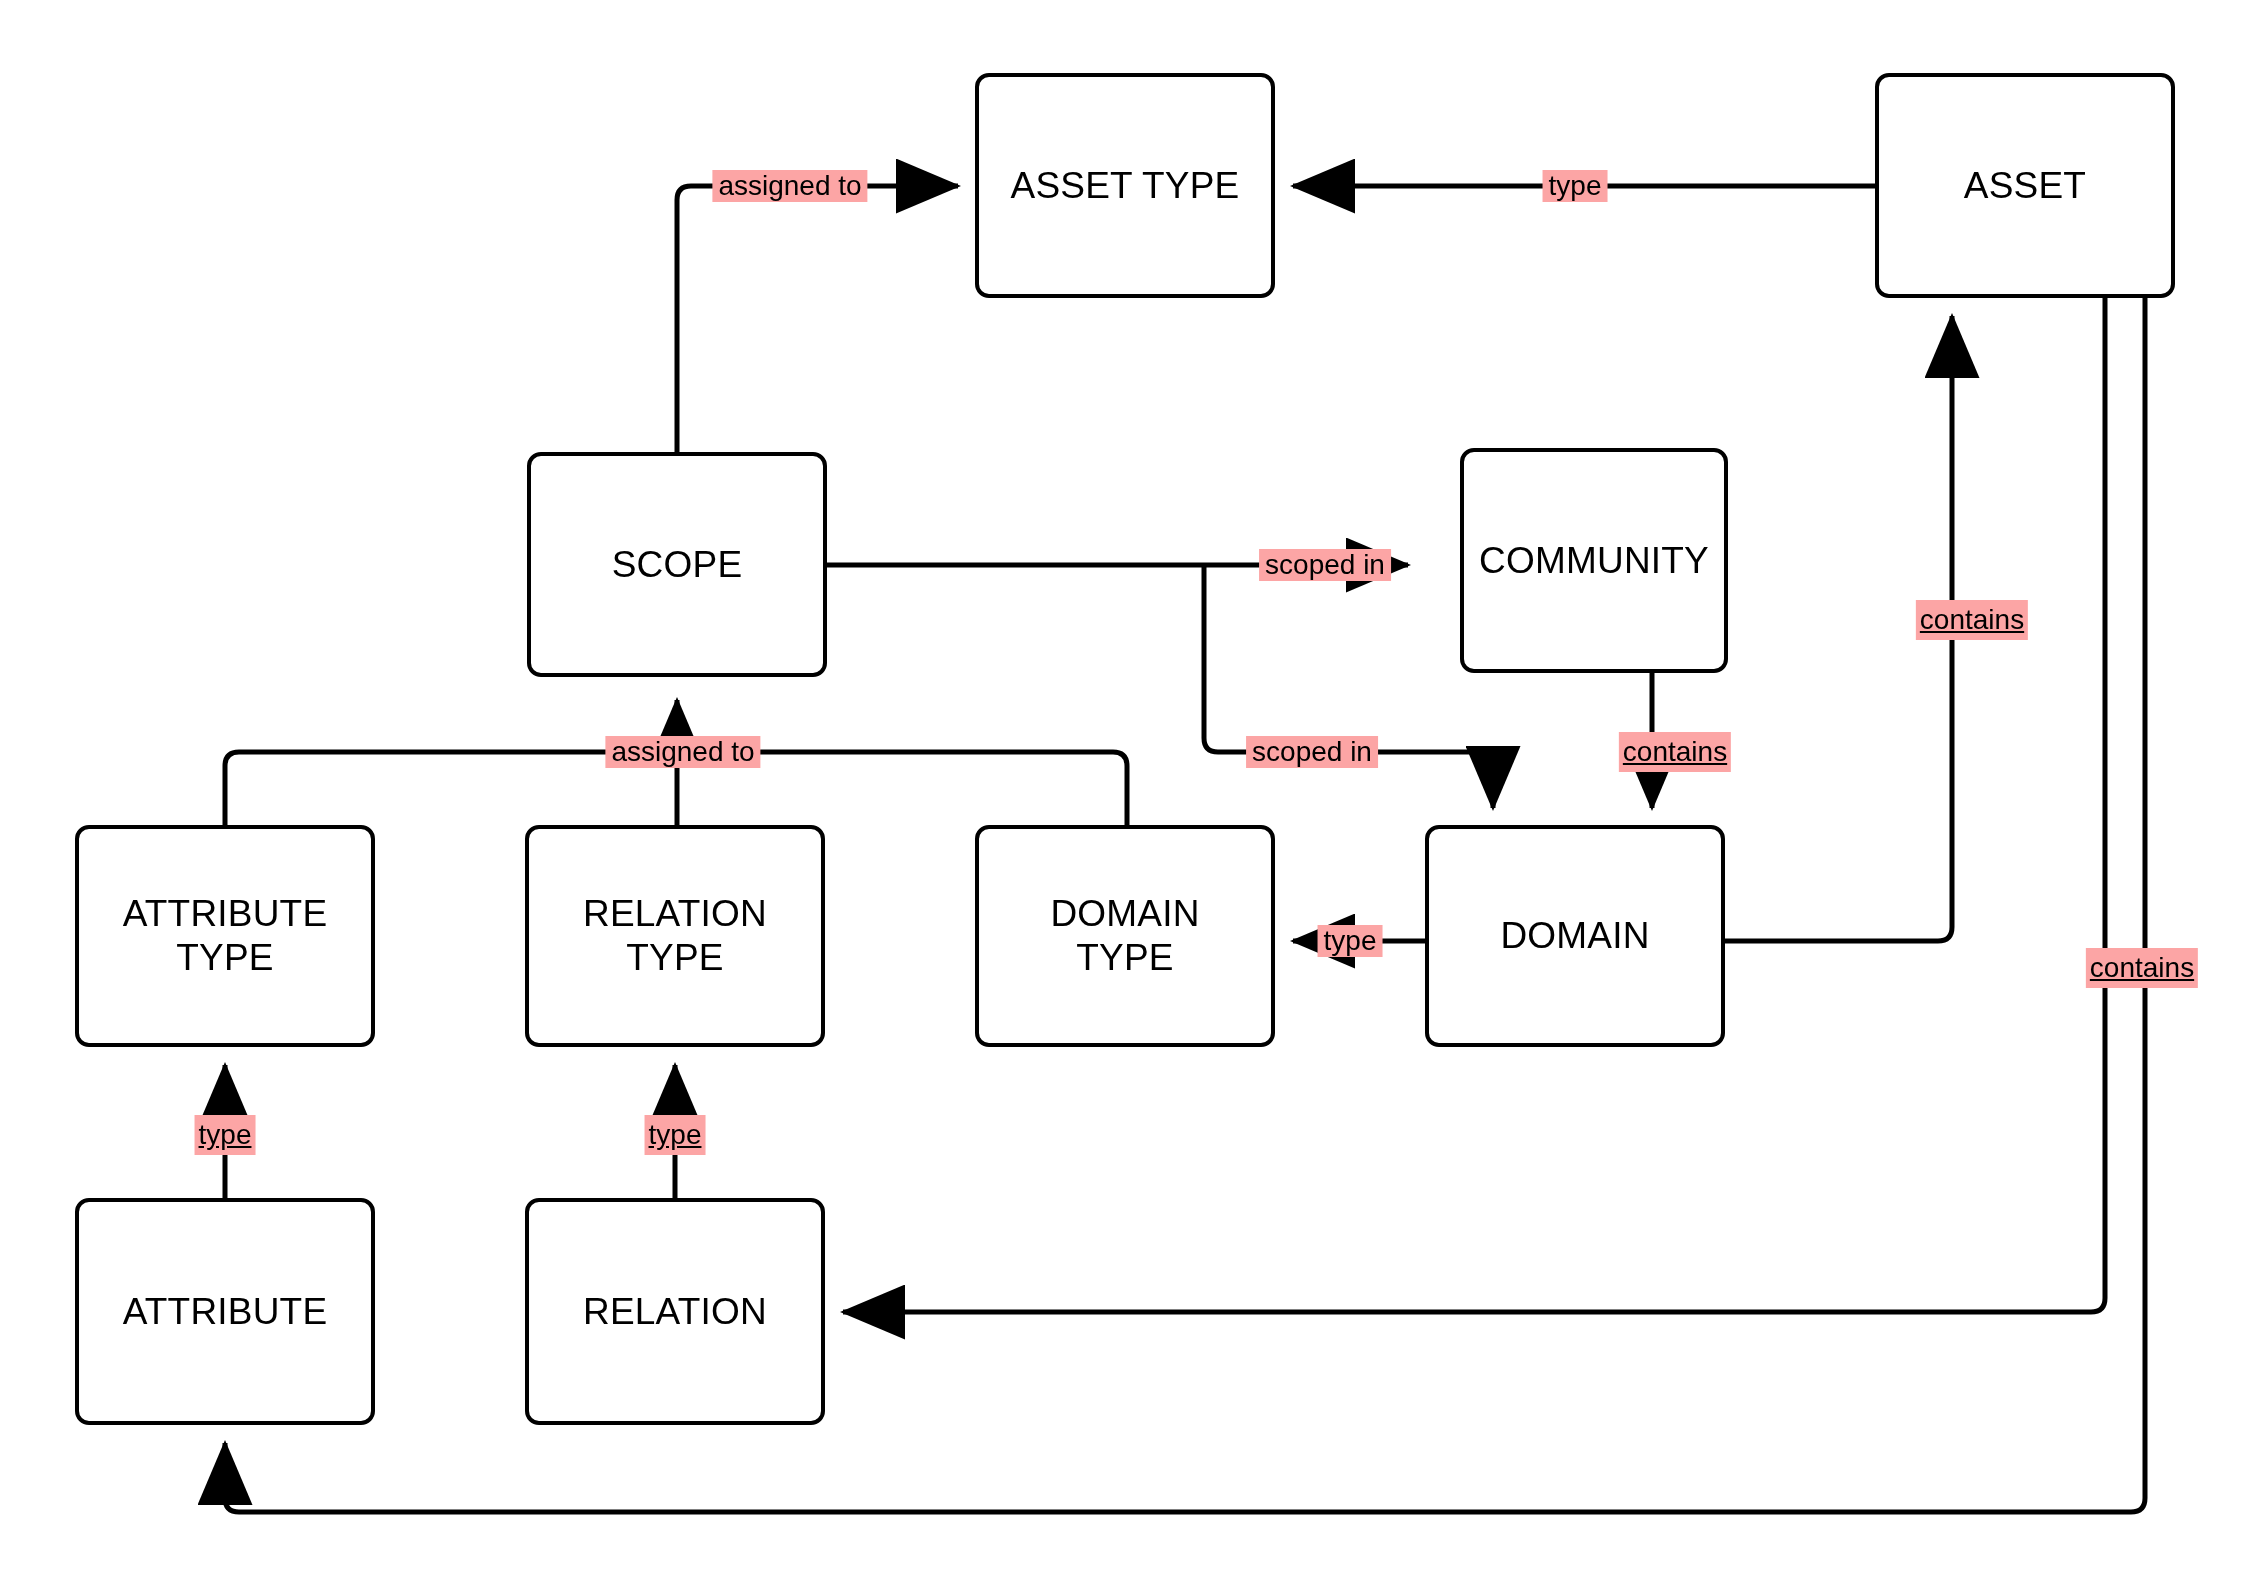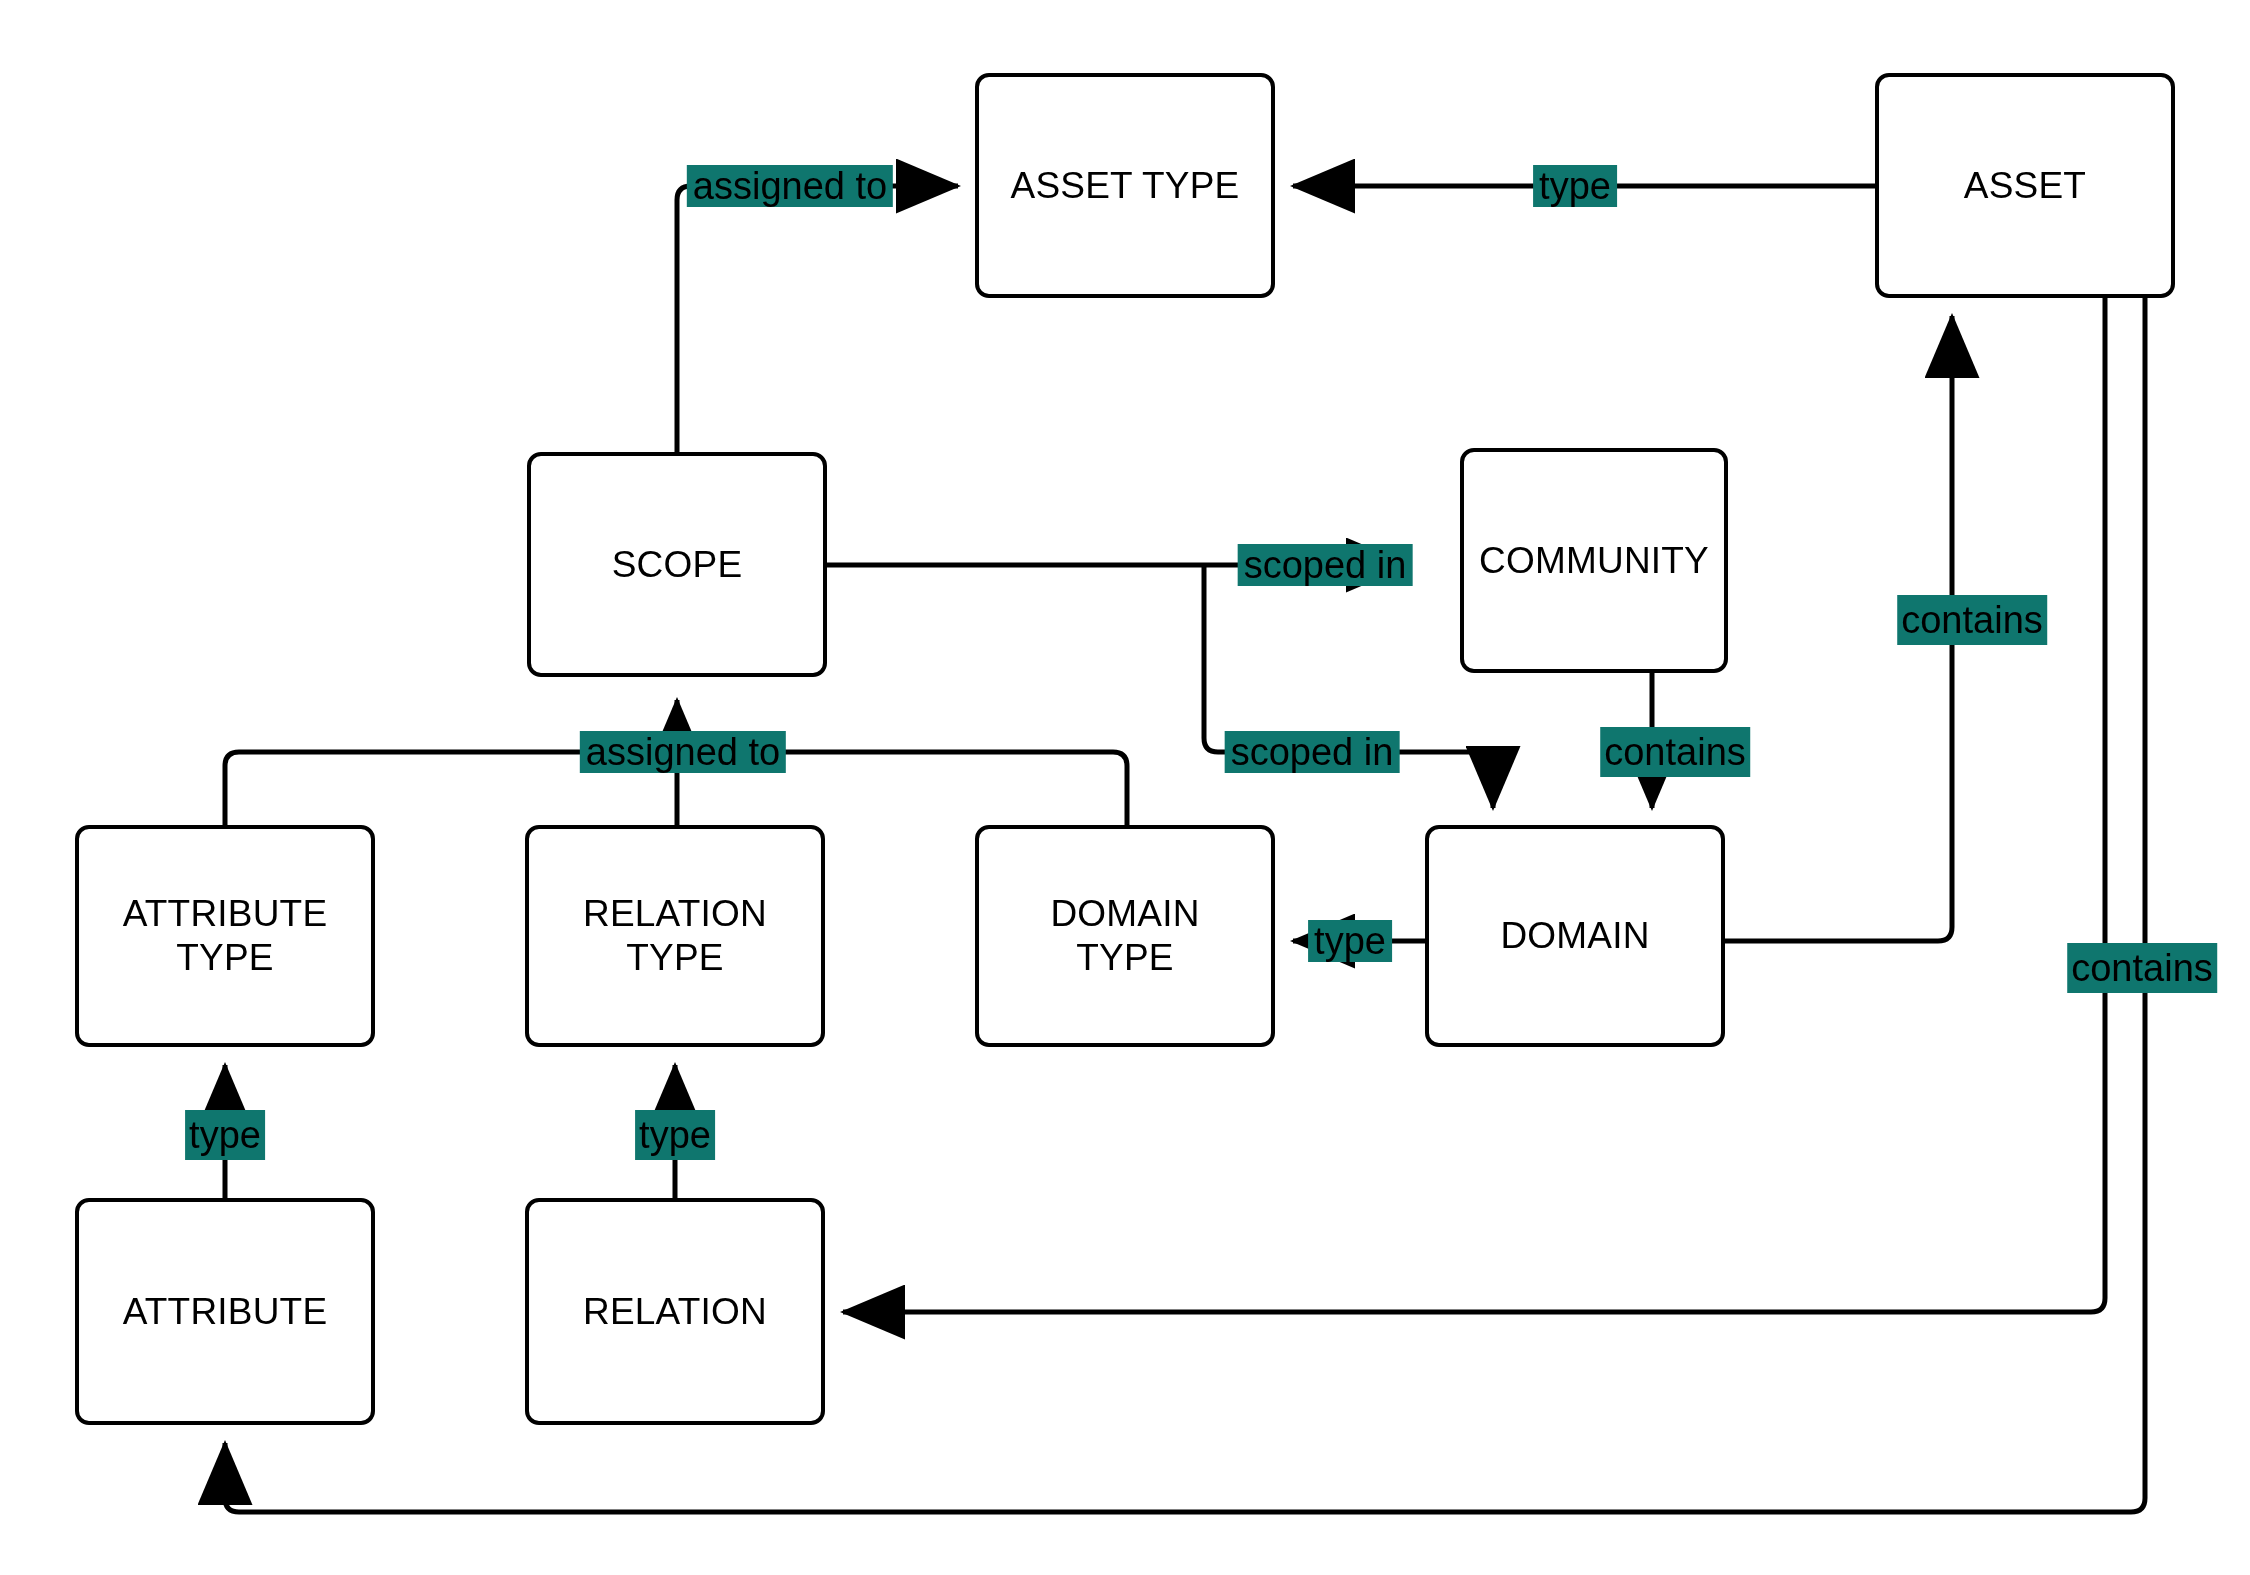--- a/index.html
+++ b/index.html
@@ -6,24 +6,24 @@
   html,body{margin:0;padding:0;background:#ffffff;}
   body{width:2250px;height:1575px;overflow:hidden;
        font-family:"Liberation Sans","DejaVu Sans",sans-serif;}
   #stage{position:relative;width:2250px;height:1575px;background:#ffffff;}
   #wire{position:absolute;left:0;top:0;width:2250px;height:1575px;}
   .node{position:absolute;box-sizing:border-box;background:#ffffff;
         border:4px solid #000000;border-radius:14px;
         display:flex;align-items:center;justify-content:center;text-align:center;}
   .node .lbl{font-size:37px;line-height:1.18;color:#000000;letter-spacing:.2px;
              white-space:pre-line;font-weight:400;}
-  .edge-label{position:absolute;background:#0f766e;color:#000000;font-size:38px;
+  .edge-label{position:absolute;background:#fca5a5;color:#000000;font-size:28px;
               line-height:1;padding:2px 6px;white-space:nowrap;
               transform:translate(-50%,-50%);}
-  .edge-label.vert{padding:6px 4px;}
+  .edge-label.vert{padding:6px 4px;text-decoration:underline;}
 </style>
 </head>
 <body>
 
 <div id="stage">
 
   <svg id="wire" viewBox="0 0 2250 1575" xmlns="http://www.w3.org/2000/svg">
     <defs>
       <marker id="ah" markerWidth="13" markerHeight="11" refX="12.4" refY="5.5" orient="auto" markerUnits="strokeWidth">
         <path d="M0,0 L13,5.5 L0,11 z" fill="#000"></path>

